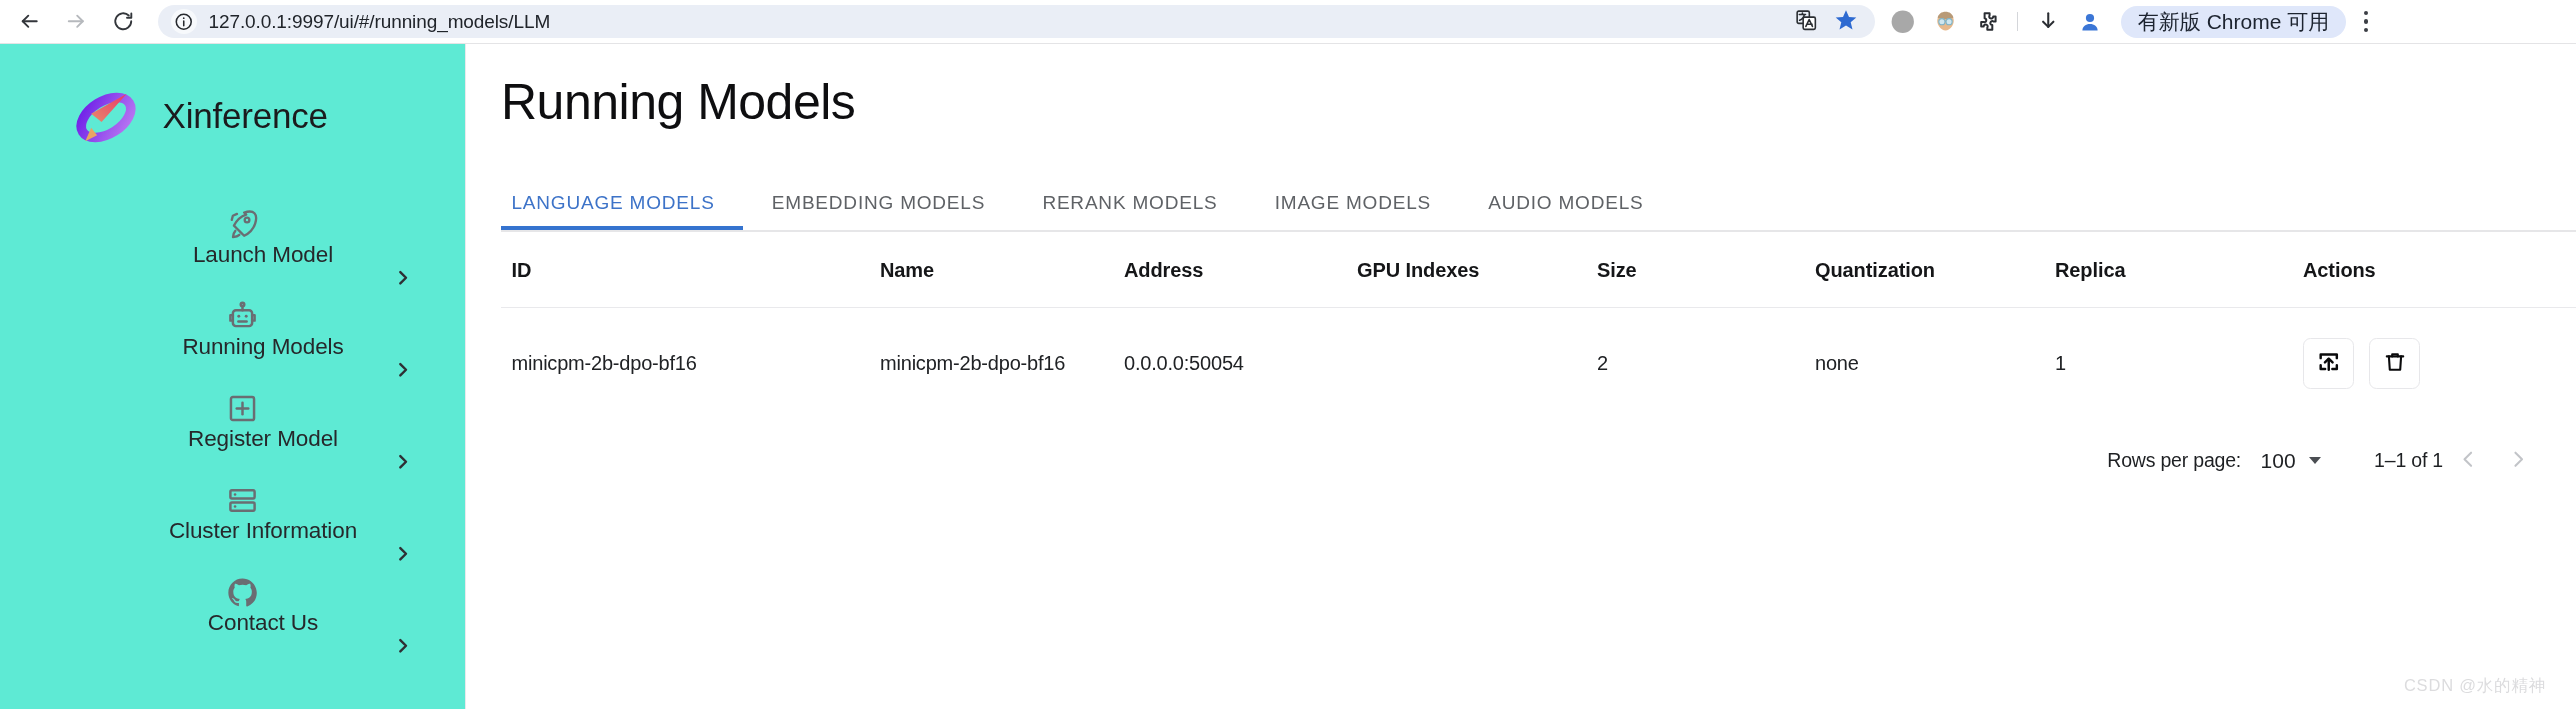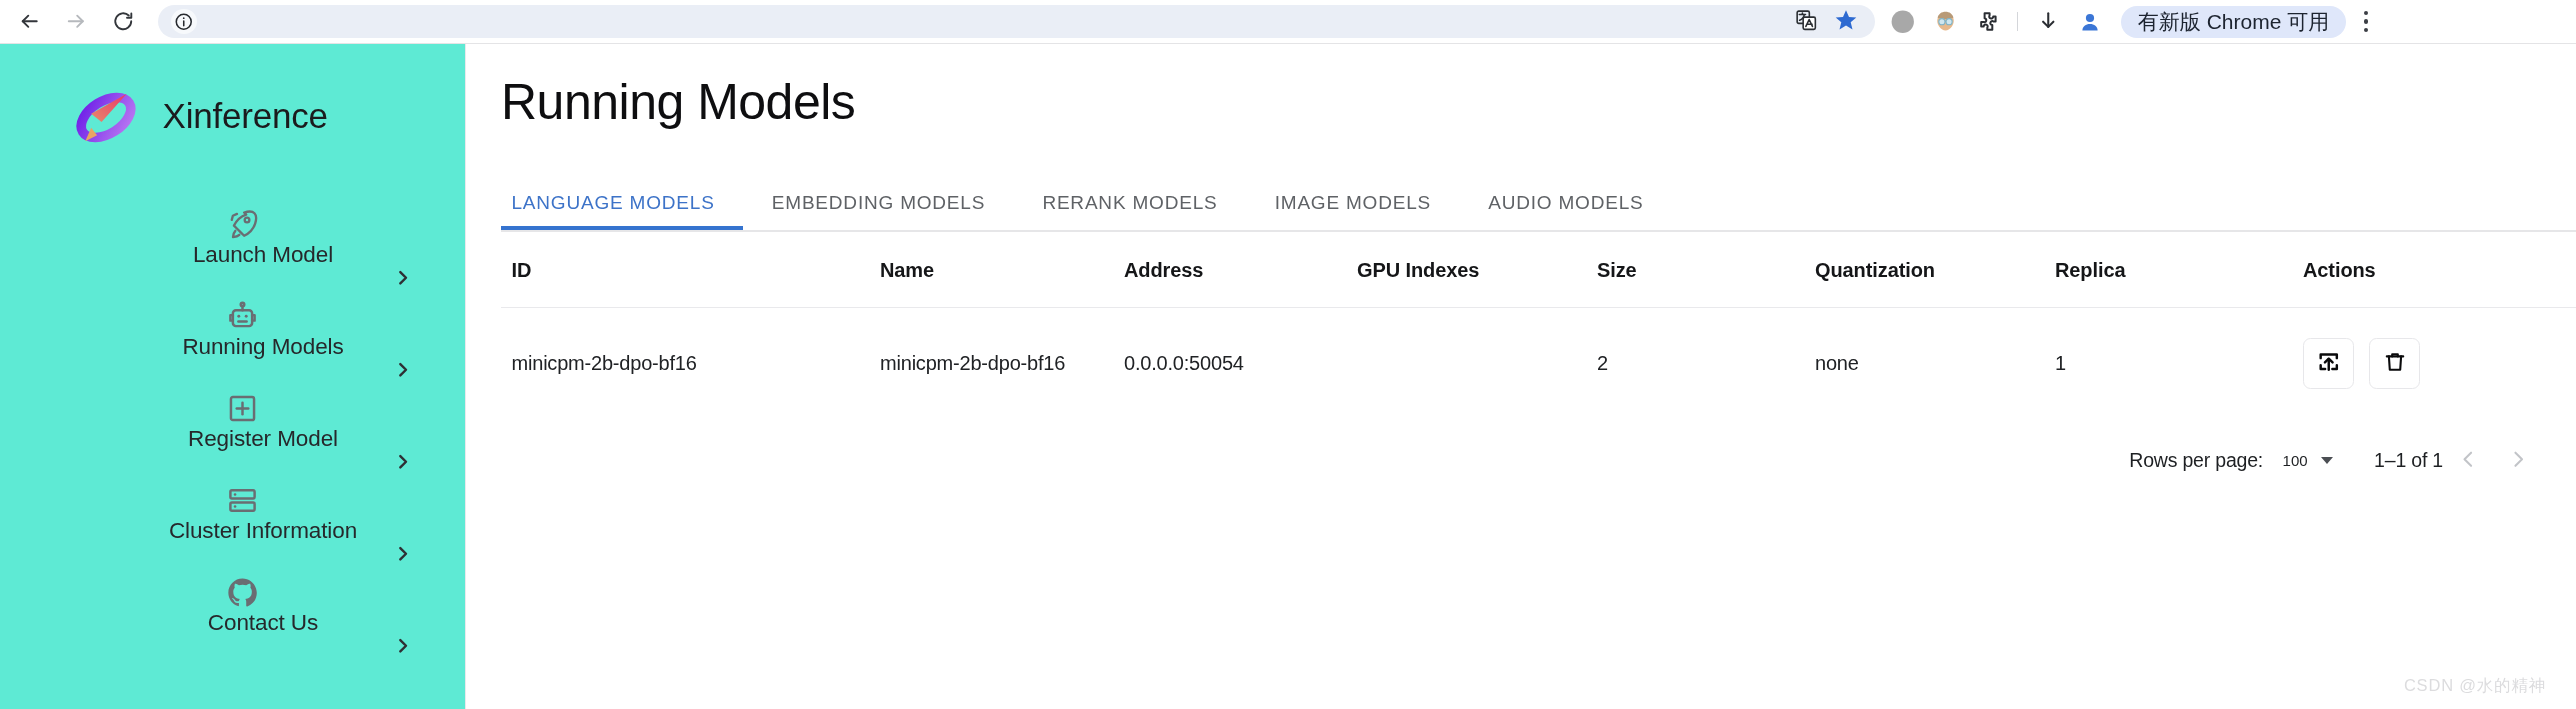--- a/index.html
+++ b/index.html
@@ -308,31 +308,31 @@
     font-size: 19.5px;
     color: #1e2023;
     letter-spacing: -0.2px;
   }
   .pg-select {
     display: flex;
     align-items: center;
     gap: 13.5px;
     margin-left: 19.5px;
     cursor: pointer;
-    font-size: 15px;
+    font-size: 21px;
     color: #1e2023;
   }
   .pg-caret {
     width: 0; height: 0;
     border-left: 6.8px solid transparent;
     border-right: 6.8px solid transparent;
     border-top: 7.5px solid #4b4e53;
   }
   .pg-range {
-    margin-left: 41px;
+    margin-left: 53px;
     font-size: 19.5px;
     color: #1e2023;
     letter-spacing: -0.2px;
   }
   .pg-btn {
     width: 50px; height: 50px;
     display: flex; align-items: center; justify-content: center;
     border-radius: 50%;
     color: #c2c4c8;
     cursor: default;
@@ -382,20 +382,21 @@
   </div>
 
   <div class="omnibox">
     <span class="omni-info">
       <svg width="19.5" height="19.5" viewBox="0 0 24 24" fill="none" stroke="#26292e" stroke-width="1.9">
         <circle cx="12" cy="12" r="9.2"></circle>
         <line x1="12" y1="11" x2="12" y2="17" stroke-linecap="round"></line>
         <circle cx="12" cy="7.6" r="1.05" fill="#26292e" stroke="none"></circle>
       </svg>
     </span>
+    <span class="omni-url" title="127.0.0.1:9997/ui/#/running_models/LLM">127.0.0.1:9997/ui/#/running_models/LLM</span>
     <span class="omni-right">
       <span>
         <svg width="22.5" height="22.5" viewBox="0 0 24 24" fill="none" stroke="#2b2e33" stroke-width="1.7">
           <rect x="2.3" y="2.3" width="13" height="13" rx="1.6"></rect>
           <path d="M4.6 5.9h6.6M7.9 5.9v-1.7M9.9 5.9c-.4 3-2.2 5-5 6" stroke-linecap="round"></path>
           <rect x="8.7" y="8.7" width="13" height="13" rx="1.6" fill="#ffffff"></rect>
           <path d="M11.6 18.6l3.5-7.4 3.5 7.4M12.9 16.3h5.4" stroke-linecap="round" stroke-linejoin="round"></path>
         </svg>
       </span>
       <span>

